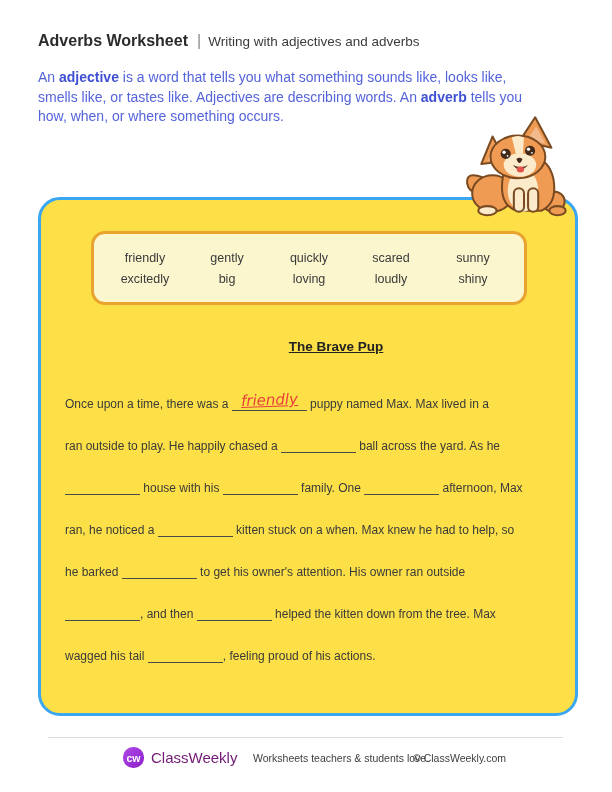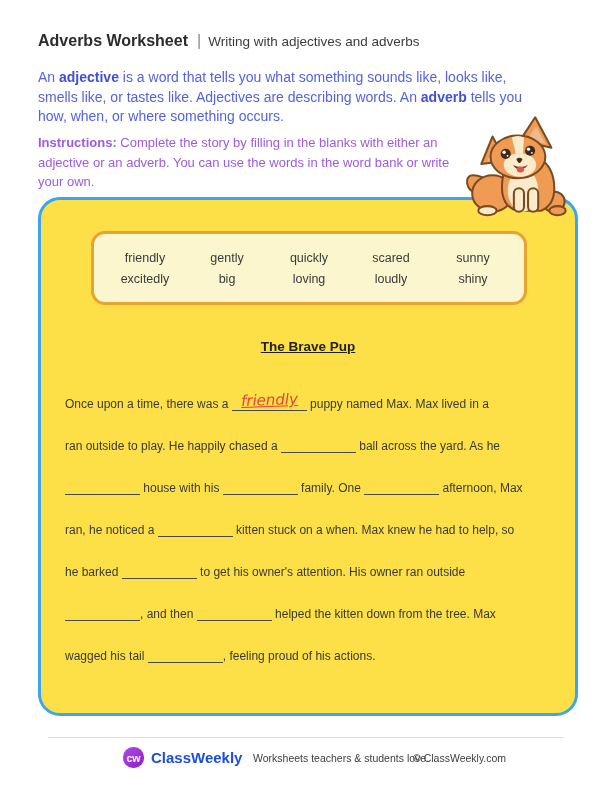--- a/index.html
+++ b/index.html
@@ -27,55 +27,54 @@
   }
   
   .word-bank{
     position:absolute;left:50px;top:31px;width:436px;height:74px;box-sizing:border-box;
     background:#fbf6ce;border:3px solid #e9a42f;border-radius:14px;
     display:grid;grid-template-columns:repeat(5,1fr);align-content:center;row-gap:7px;padding:6px 10px;
   }
   .word-bank .word{font-size:12.5px;color:#3a3a3a;text-align:center;}
   
   .story-title{position:absolute;left:0;top:139px;width:100%;text-align:center;
-    font-size:13.5px;font-weight:bold;color:#222;text-decoration:underline;}
+    font-size:13.5px;font-weight:bold;color:#222;text-decoration:underline;padding-left:28px;}
   .story{position:absolute;left:24px;top:183px;width:500px;}
   .story-line{white-space:pre;line-height:42px;font-size:12px;color:#3a3a3a;}
   .blank{
     display:inline-block;width:75px;height:13px;border-bottom:1.5px solid #4a4a4a;
     transform:translateY(3px);position:relative;
   }
   .blank .answer{
     position:absolute;left:0;right:0;bottom:1px;text-align:center;
     color:#e8403a;font-size:15px;font-style:italic;font-family:"DejaVu Sans",sans-serif;
     text-decoration:underline;transform:rotate(-2deg);line-height:17px;
   }
   
   .footer-divider{position:absolute;left:48px;top:737px;width:515px;height:1px;background:#dcdcdc;}
   .footer-logo{position:absolute;left:123px;top:747px;display:flex;align-items:center;}
   .logo-box{
     width:21px;height:21px;border-radius:10px;background:linear-gradient(135deg,#b04ae8,#8b1ec8);
     color:#fff;font-size:10.5px;font-weight:bold;display:flex;align-items:center;justify-content:center;
   }
-  .brand{margin-left:7px;font-size:15px;font-weight:bold;color:#1d4ed8;}
+  .brand{margin-left:7px;font-size:15px;font-weight:normal;color:#701a75;}
   .tagline{position:absolute;left:253px;top:752px;font-size:10.5px;color:#3e3e3e;}
   .copyright{position:absolute;left:413px;top:752px;font-size:10.5px;color:#3e3e3e;}
 </style>
 </head>
 <body>
 
 <div class="page">
 
   <div class="header">
     <span class="title">Adverbs Worksheet</span><span class="sep">|</span><span class="subtitle">Writing with adjectives and adverbs</span>
   </div>
 
   <div class="definition"><span>An </span><b>adjective</b><span> is a word that tells you what something sounds like, looks like, smells like, or tastes like. Adjectives are describing words. An </span><b>adverb</b><span> tells you how, when, or where something occurs.</span></div>
 
-  <div class="instructions"><b>Instructions:</b><span> Complete the story by filling in the blanks with either an adjective or an adverb. You can use the words in the word bank or write your own.</span></div>
 
   <svg class="corgi" viewBox="0 0 126 102">
     <g stroke="#7a4a21" stroke-width="2" stroke-linejoin="round" stroke-linecap="round">
 
       <path d="M22 62 Q6 56 7 68 Q9 79 22 77 Q28 74 25 66 Z" fill="#f09b54"></path>
 
       <ellipse cx="32" cy="78" rx="20" ry="18" fill="#f09b54"></ellipse>
 
       <ellipse cx="27" cy="95" rx="9" ry="4.5" fill="#fcebcb"></ellipse>
 

